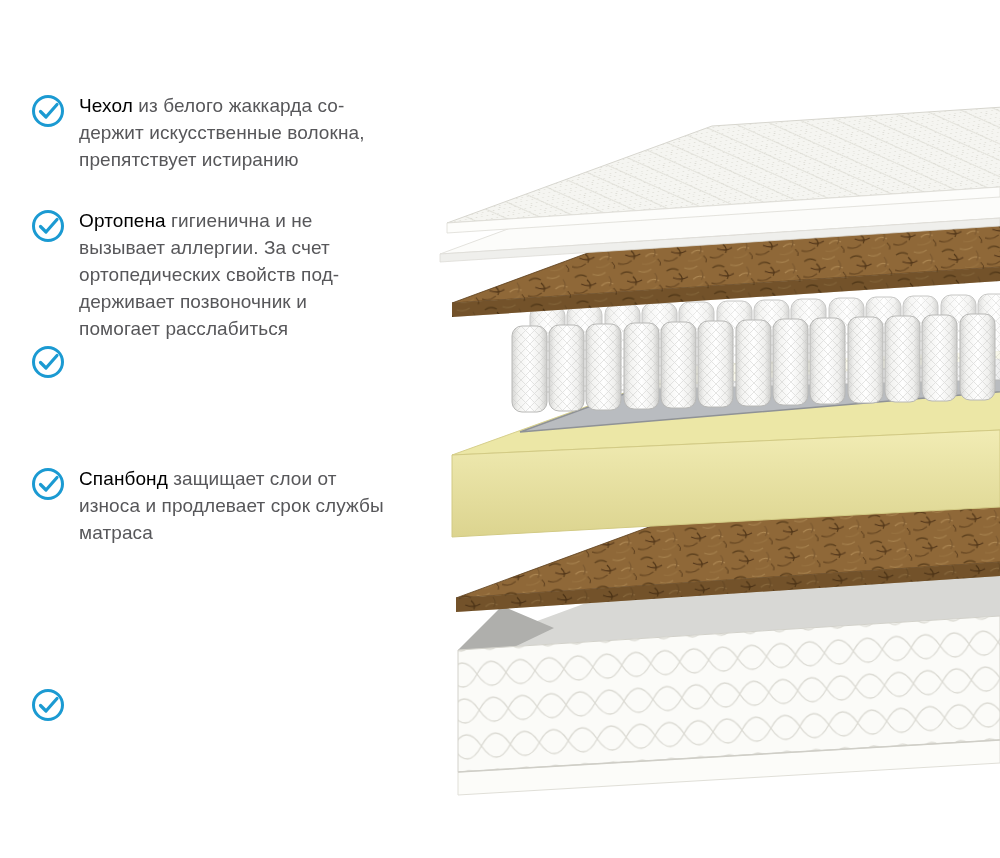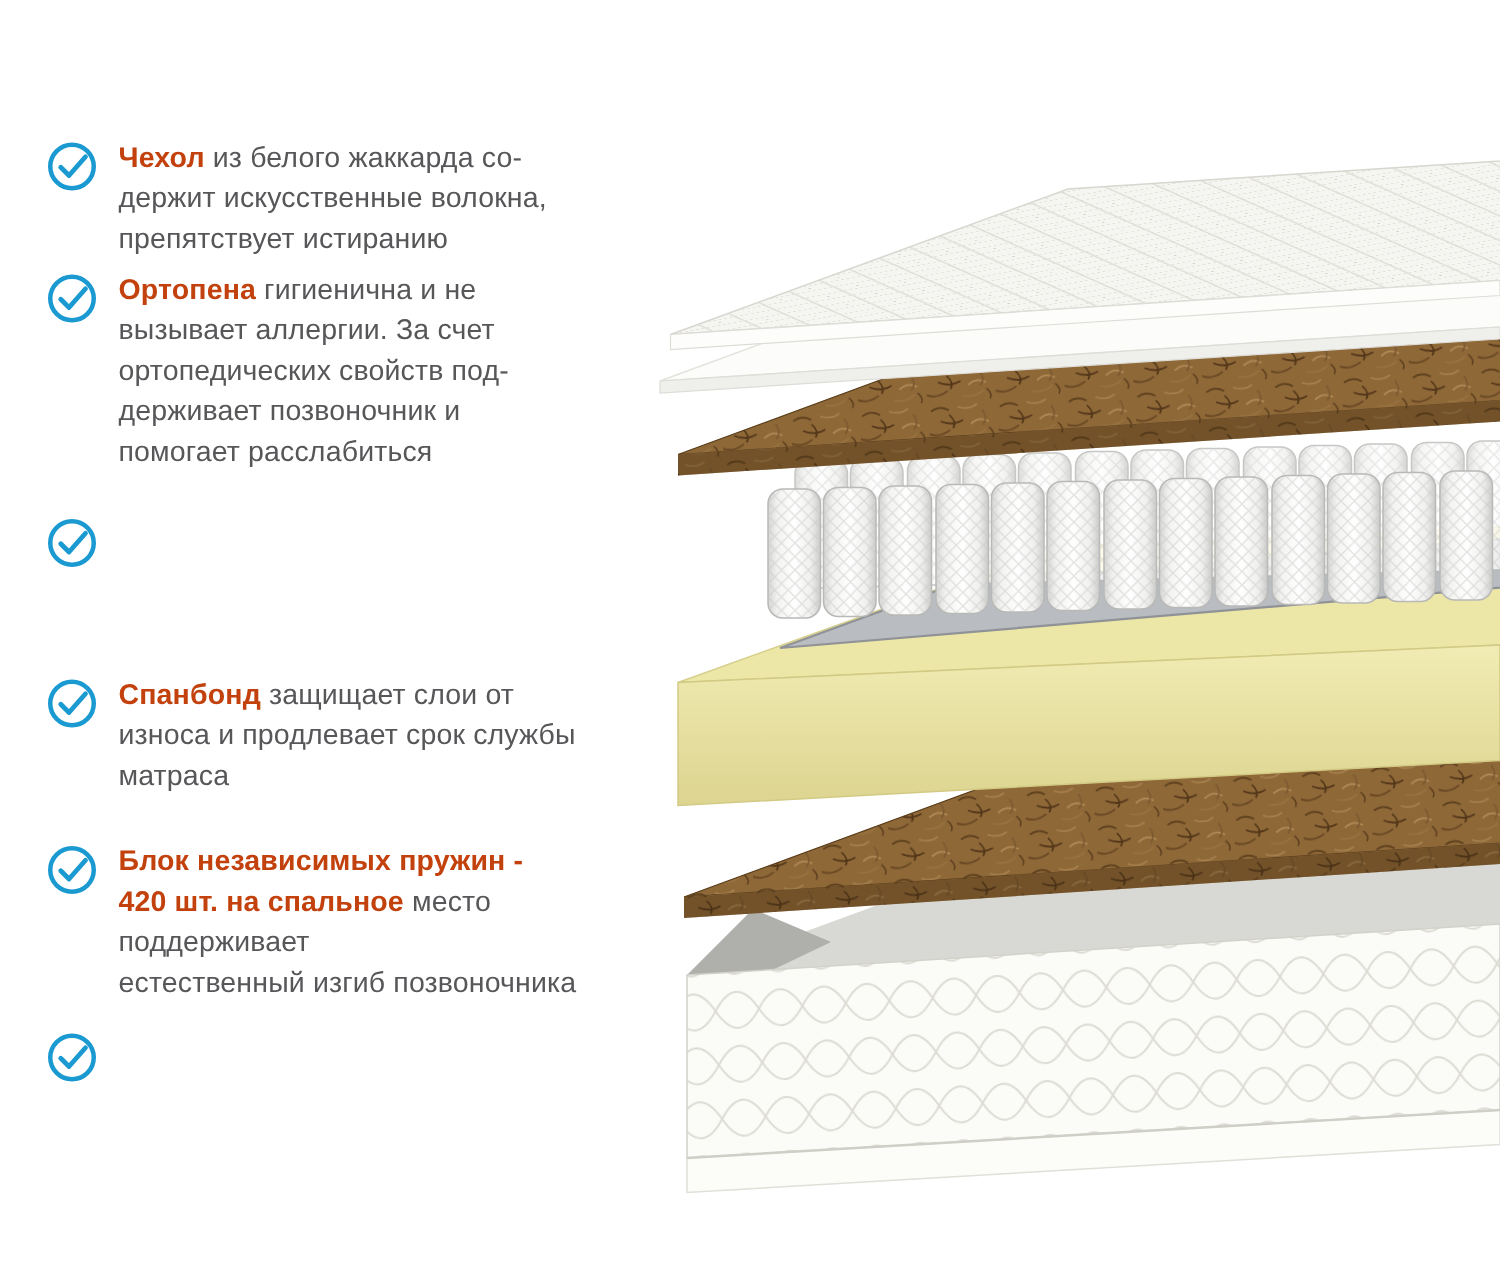--- a/index.html
+++ b/index.html
@@ -2,21 +2,21 @@
 <html><head>
 <meta charset="utf-8">
 <style>
   html,body{margin:0;padding:0;background:#ffffff;}
   .canvas{position:relative;width:1000px;height:858px;background:#ffffff;overflow:hidden;
           font-family:"Liberation Sans", sans-serif;}
   .features{position:absolute;left:0;top:0;width:460px;height:858px;}
   .feature{position:absolute;left:30px;display:flex;gap:13px;width:425px;align-items:flex-start;}
   .fi{width:36px;height:36px;flex:none;margin-top:1px;}
   .ftext{font-size:19px;line-height:27px;color:#57575a;white-space:pre-line;letter-spacing:.1px;}
-  .flead{font-weight:bold;color:#c2410c;margin-top:48px;}
+  .flead{font-weight:normal;color:#000000;margin-top:48px;}
   .art{position:absolute;left:0;top:0;width:1000px;height:858px;}
 </style>
 </head>
 <body>
 
 <div class="canvas">
 
   <svg class="art" viewBox="0 0 1000 858" width="1000" height="858" xmlns="http://www.w3.org/2000/svg">
     <defs>
       <pattern id="pQuilt" width="32" height="32" patternUnits="userSpaceOnUse" patternTransform="matrix(1,-0.065,0.62,-0.235,0,0)">
@@ -142,59 +142,49 @@
     <div class="feature" style="top:92px">
       <svg class="fi" viewBox="0 0 36 36">
         <circle cx="18" cy="18" r="14.5" fill="none" stroke="#1b9ad2" stroke-width="3"></circle>
         <path d="M10.5 18.5 l5.5 5.5 L27 11.5" fill="none" stroke="#1b9ad2" stroke-width="3.2" stroke-linecap="round" stroke-linejoin="round"></path>
       </svg>
       <div class="ftext"><span class="flead">Чехол</span><span> из белого жаккарда со-
 держит искусственные волокна,
 препятствует истиранию</span></div>
     </div>
 
-    <div class="feature" style="top:180px">
+    <div class="feature" style="top:207px">
       <svg class="fi" viewBox="0 0 36 36">
         <circle cx="18" cy="18" r="14.5" fill="none" stroke="#1b9ad2" stroke-width="3"></circle>
         <path d="M10.5 18.5 l5.5 5.5 L27 11.5" fill="none" stroke="#1b9ad2" stroke-width="3.2" stroke-linecap="round" stroke-linejoin="round"></path>
       </svg>
       <div class="ftext"><span class="flead">Ортопена</span><span> гигиенична и не
 вызывает аллергии. За счет
 ортопедических свойств под-
 держивает позвоночник и
 помогает расслабиться</span></div>
     </div>
 
     <div class="feature" style="top:343px">
       <svg class="fi" viewBox="0 0 36 36">
         <circle cx="18" cy="18" r="14.5" fill="none" stroke="#1b9ad2" stroke-width="3"></circle>
         <path d="M10.5 18.5 l5.5 5.5 L27 11.5" fill="none" stroke="#1b9ad2" stroke-width="3.2" stroke-linecap="round" stroke-linejoin="round"></path>
       </svg>
     </div>
 
-    <div class="feature" style="top:450px">
+    <div class="feature" style="top:465px">
       <svg class="fi" viewBox="0 0 36 36">
         <circle cx="18" cy="18" r="14.5" fill="none" stroke="#1b9ad2" stroke-width="3"></circle>
         <path d="M10.5 18.5 l5.5 5.5 L27 11.5" fill="none" stroke="#1b9ad2" stroke-width="3.2" stroke-linecap="round" stroke-linejoin="round"></path>
       </svg>
       <div class="ftext"><span class="flead">Спанбонд</span><span> защищает слои от
 износа и продлевает срок службы
 матраса</span></div>
     </div>
 
-    <div class="feature" style="top:561px">
-      <svg class="fi" viewBox="0 0 36 36">
-        <circle cx="18" cy="18" r="14.5" fill="none" stroke="#1b9ad2" stroke-width="3"></circle>
-        <path d="M10.5 18.5 l5.5 5.5 L27 11.5" fill="none" stroke="#1b9ad2" stroke-width="3.2" stroke-linecap="round" stroke-linejoin="round"></path>
-      </svg>
-      <div class="ftext"><span class="flead">Блок независимых пружин -
-420 шт. на спальное</span><span> место
-поддерживает
-естественный изгиб позвоночника</span></div>
-    </div>
 
     <div class="feature" style="top:686px">
       <svg class="fi" viewBox="0 0 36 36">
         <circle cx="18" cy="18" r="14.5" fill="none" stroke="#1b9ad2" stroke-width="3"></circle>
         <path d="M10.5 18.5 l5.5 5.5 L27 11.5" fill="none" stroke="#1b9ad2" stroke-width="3.2" stroke-linecap="round" stroke-linejoin="round"></path>
       </svg>
     </div>
 
   </div>
 </div>

